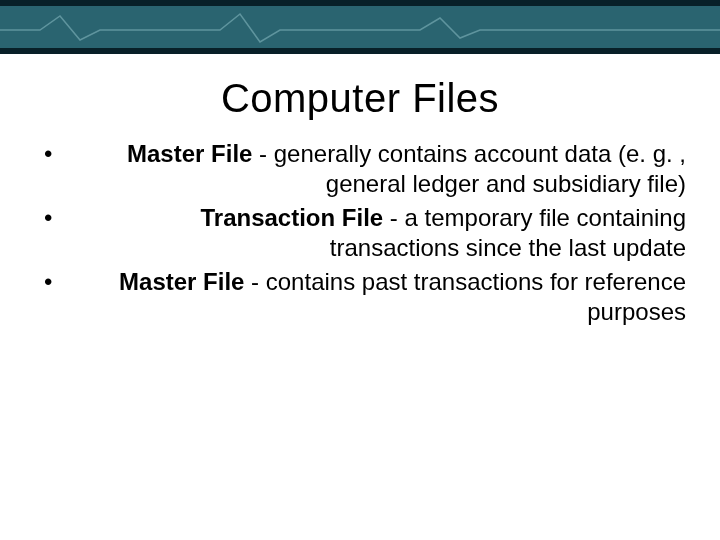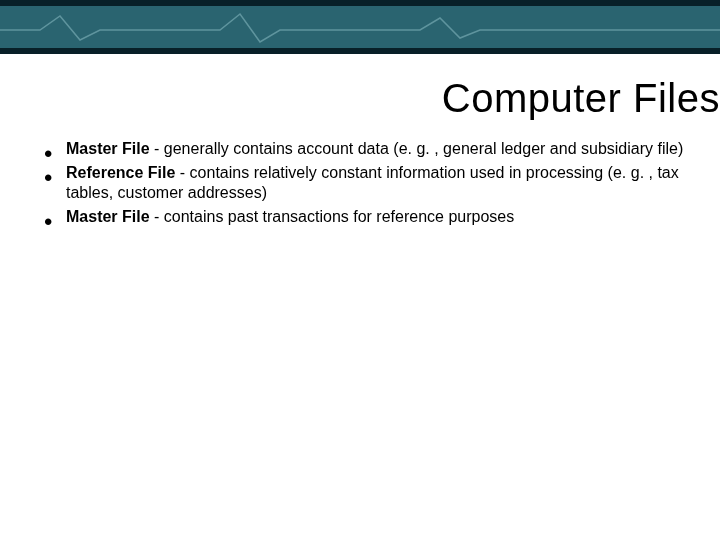--- a/index.html
+++ b/index.html
@@ -29,40 +29,41 @@
   .banner .s2 { bottom: 0; }
   .banner .polyline {
     position: absolute;
     left: -40px;
     top: 10px;
     width: 800px;
     height: 34px;
     opacity: 0.45;
   }
   .title {
-    text-align: right;
+    text-align: center;
     font-size: 40px;
     font-weight: 400;
     margin: 22px 0 18px 0;
     letter-spacing: 0.5px;
   }
   .content {
     padding: 0 34px 0 44px;
   }
   ul.bullets {
     list-style: none;
     padding: 0;
     margin: 0;
   }
   ul.bullets > li {
     position: relative;
-    font-size: 16px;
+    font-size: 24px;
     line-height: 1.25;
     margin-bottom: 4px;
     padding-left: 22px;
+    text-align: right;
   }
   ul.bullets > li::before {
     content: "•";
     position: absolute;
     left: 0;
     top: 0;
     font-size: 24px;
     line-height: 1.25;
   }
   .term {
@@ -81,19 +82,19 @@
 </div>
 
 <h1 class="title">Computer Files</h1>
 
 <div class="content">
   <ul class="bullets">
     <li>
       <span class="term">Master File</span><span> - generally contains account data (e. g. , general ledger and subsidiary file)</span>
     </li>
     <li>
-      <span class="term">Reference File</span><span> - contains relatively constant information used in processing (e. g. , tax tables, customer addresses)</span>
+      <span class="term">Transaction File</span><span> - a temporary file containing transactions since the last update</span>
     </li>
     <li>
       <span class="term">Master File</span><span> - contains past transactions for reference purposes</span>
     </li>
   </ul>
 </div>
 
 </body></html>

